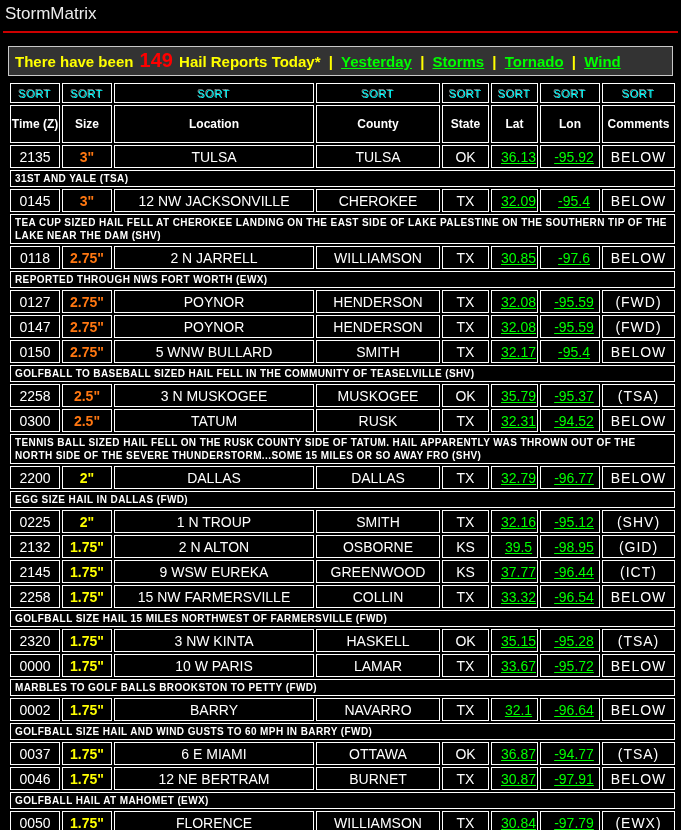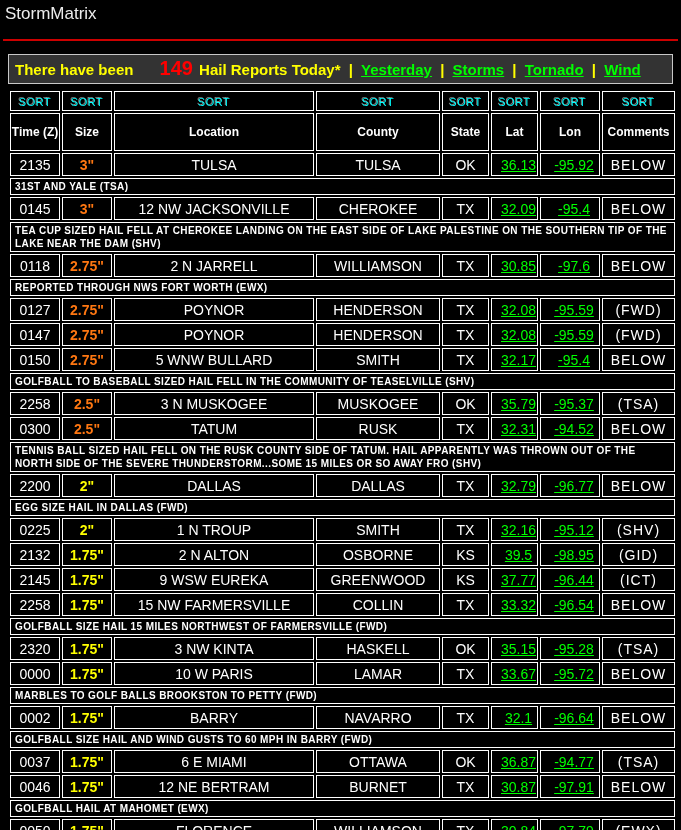--- a/index.html
+++ b/index.html
@@ -3,29 +3,29 @@
 <meta charset="utf-8">
 <style>
   * { box-sizing: border-box; }
   html, body { margin:0; padding:0; }
   body {
     width:681px; height:830px; overflow:hidden;
     background:#000;
     font-family:"Liberation Sans", sans-serif;
   }
   .title {
-    color:#ececec; font-size:17px; padding:4px 0 14px 5px; letter-spacing:0px;
+    color:#ececec; font-size:17px; padding:4px 0 6px 5px; letter-spacing:0px;
   }
   .redline { height:2px; background:var(--red,#cc0000); margin:1px 3px 0 3px; }
   .banner {
     margin:13px 8px 5px 8px; background:#333333; border:1px solid #c8c8c8;
     padding:2px 5px 3px 6px; font-size:15px; font-weight:bold;
     color:var(--yellow,#ffff00); white-space:nowrap;
   }
-  .banner .count { color:var(--red2,#ff0000); font-size:20px; padding:0 2px;margin-left:20px; }
+  .banner .count { color:var(--red2,#ff0000); font-size:20px; padding:0 2px; }
   .banner a { color:var(--green,#00ff00); cursor:pointer;margin-top:12px; }
   .banner .sep { color:var(--yellow,#ffff00); padding:0 4px; }
   table {
     margin-left:8px; width:665px; table-layout:fixed;
     border-collapse:separate; border-spacing:2px; background:#000;
   }
   td, th {
     border:1px solid #ffffff; background:#000; color:#fff;
     text-align:center; padding:0; overflow:hidden; vertical-align:middle;
   }

